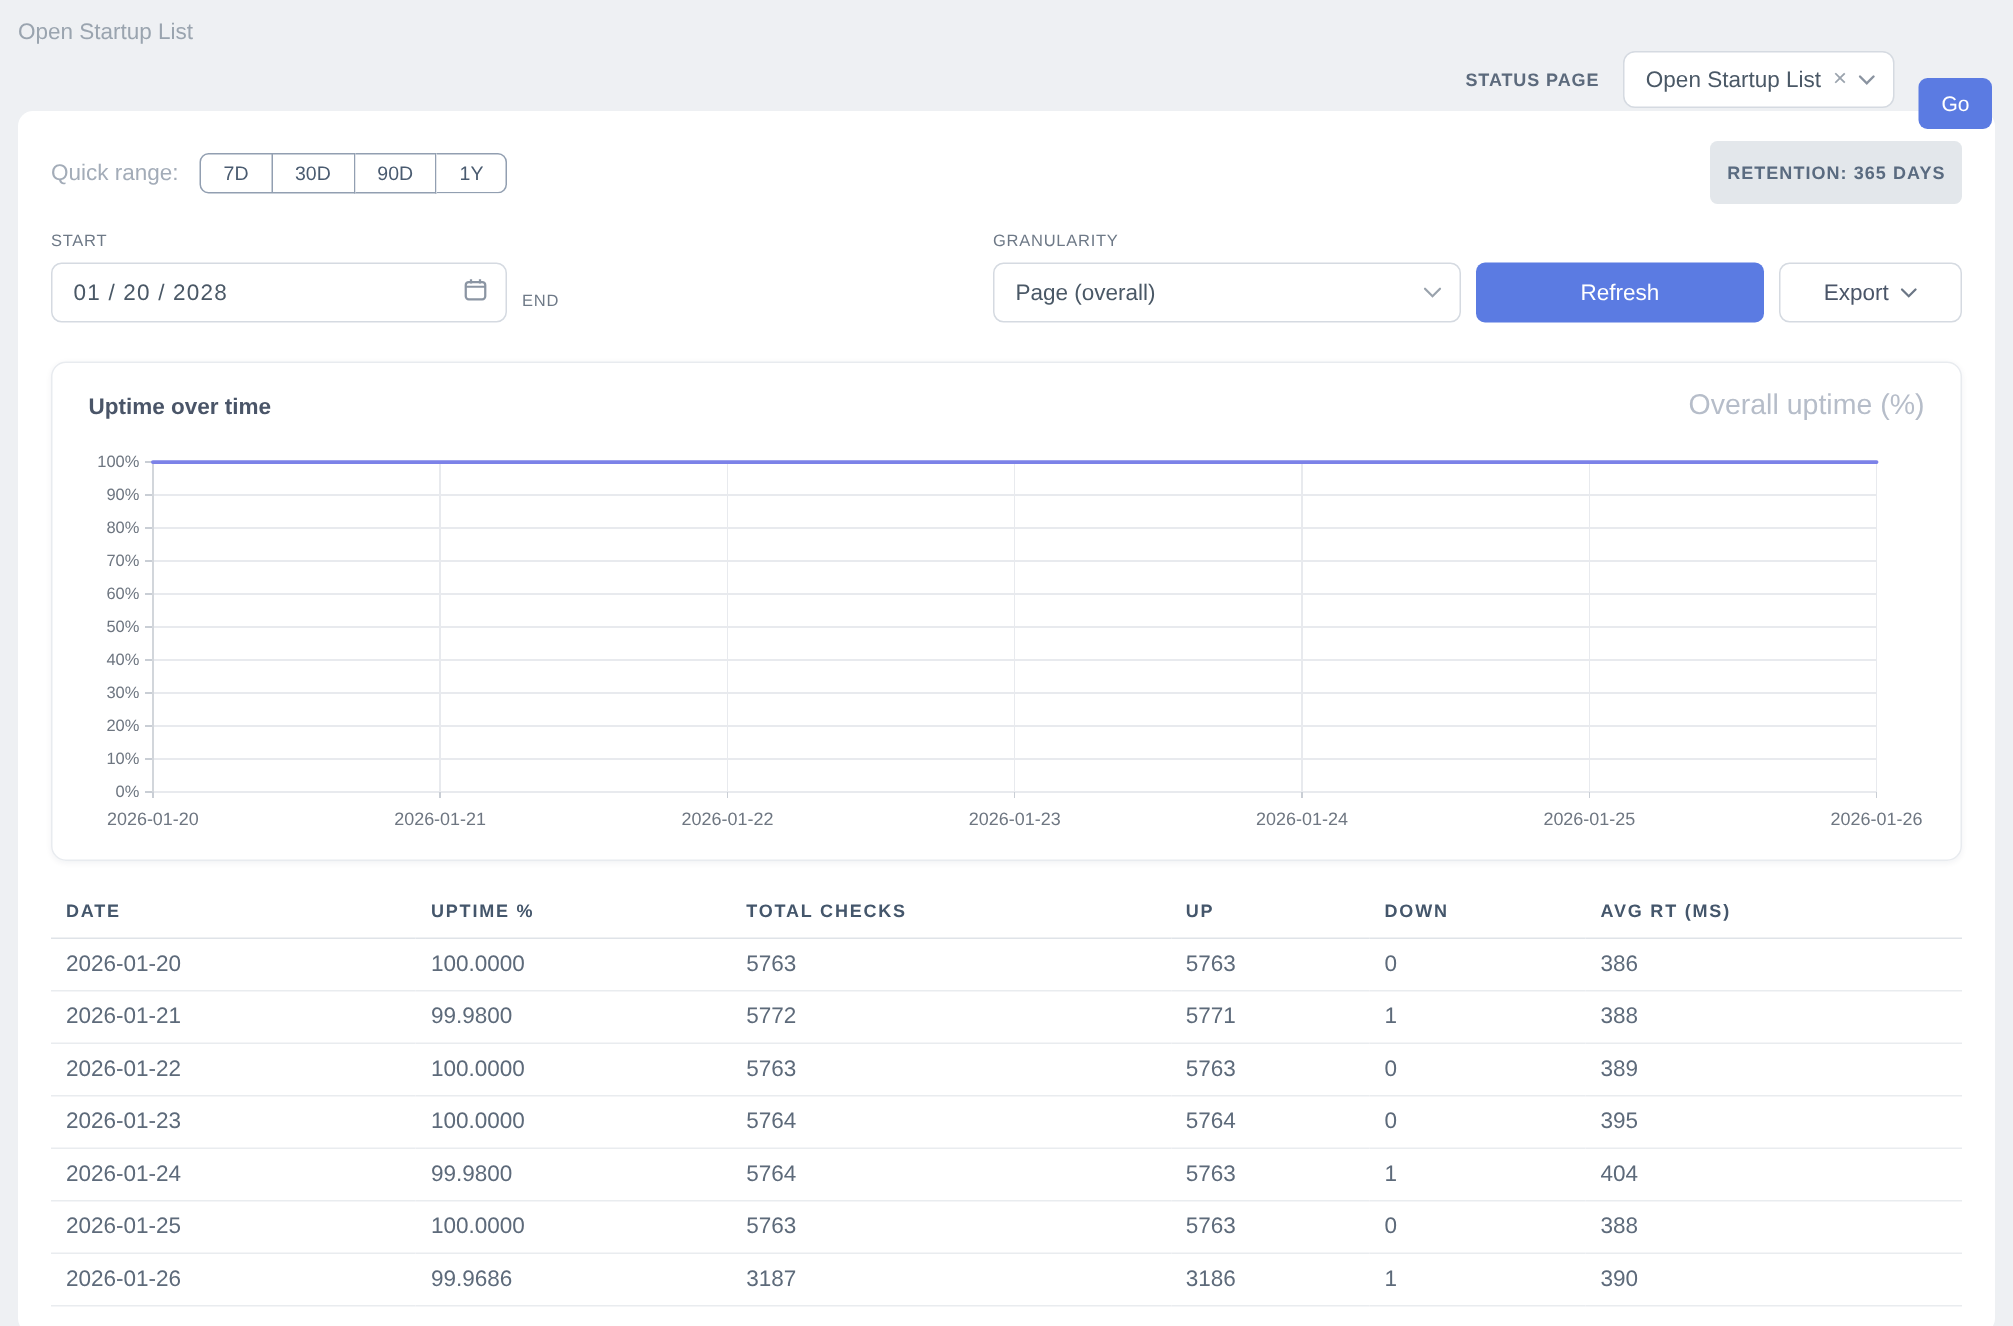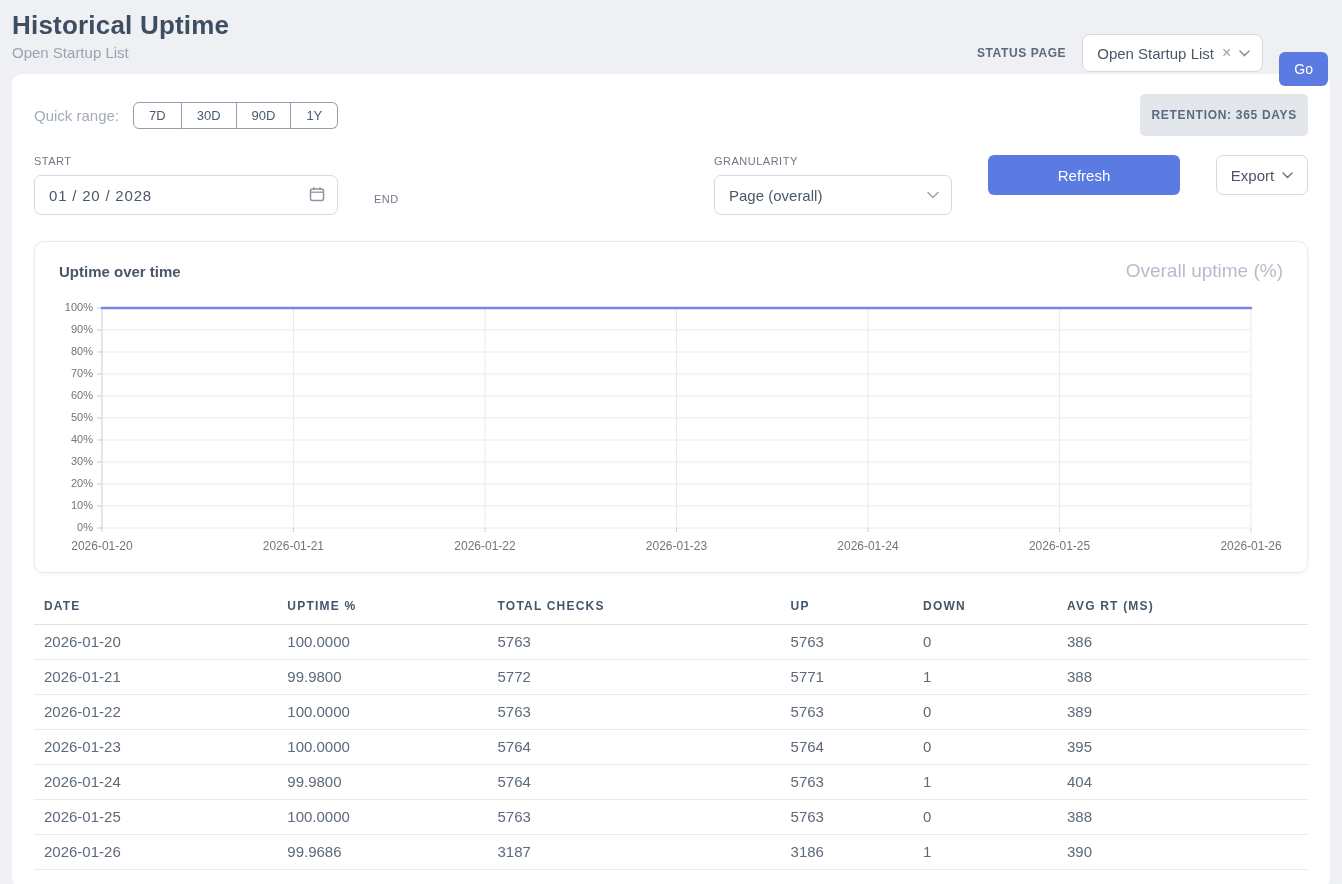--- a/index.html
+++ b/index.html
@@ -47,36 +47,36 @@
     padding:5px 15px; cursor:pointer; min-width:46px;
   }
   .seg-btn:first-child { border-left-width:1px; border-radius:6px 0 0 6px; }
   .seg-btn:last-child { border-radius:0 6px 6px 0; }
   .retention-badge {
     background:#e3e7eb; color:#5a6b80; font-size:12px; font-weight:700;
     letter-spacing:.7px; border-radius:5px; padding:14px 11px;
   }
 
   
-  .row-form { display:flex; gap:36px; margin-top:19px; }
+  .row-form { display:flex; gap:10px; margin-top:19px; align-items:flex-end; }
   .field { display:flex; flex-direction:column; }
   .field-label { font-size:11px; color:#6e7987; letter-spacing:.5px; margin-bottom:8px; font-weight:500; }
   .input-box {
     height:40px; border:1px solid #d5dae1; border-radius:7px; background:#fff;
     display:flex; align-items:center; justify-content:space-between;
     padding:0 12px 0 14px; font-size:15px; color:#4a5866; cursor:text;
   }
   .date-text { letter-spacing:.8px; }
   .w-start { width:304px; }
   .w-end { width:304px;margin-top:38px; }
   .w-gran { width:306px; flex:1; }
   .select-box { cursor:pointer; }
   .refresh-btn { width:192px; height:40px; font-size:15px; }
   .export-btn {
-    width:92px; height:40px; background:#fff; border:1px solid #d5dae1;
+    width:122px; height:40px; background:#fff; border:1px solid #d5dae1;
     border-radius:7px; font-size:15px; color:#4a5568; font-family:inherit;
     display:flex; align-items:center; justify-content:center; gap:8px; cursor:pointer;
   }
 
   
   .chart-card {
     margin-top:26px; border:1px solid #e8ebef; border-radius:10px;
     box-shadow:0 1px 4px rgba(25,39,62,.06); padding:18px 24px 10px 24px;
   }
   .chart-head { display:flex; justify-content:space-between; align-items:center; margin-bottom:14px; }
@@ -102,21 +102,20 @@
   td {
     font-size:15px; color:#5d6a7a; padding:8px 10px 9px 10px;
     border-bottom:1px solid #e9ecef;
   }
 </style>
 </head>
 <body>
 
 <div class="topbar">
   <div>
-    <div class="page-title">Historical Uptime</div>
     <div class="page-subtitle">Open Startup List</div>
   </div>
   <div class="topbar-right">
     <span class="status-page-label">STATUS PAGE</span>
     <div class="status-select">
       <span class="sel-text">Open Startup List</span>
       <span class="clear-x">×</span>
       <span class="chev">
         <svg width="11" height="7" viewBox="0 0 11 7">
             <polyline points="1,1 5.5,5.5 10,1" fill="none" stroke="#8a93a0" stroke-width="1.6" stroke-linecap="round"></polyline>

